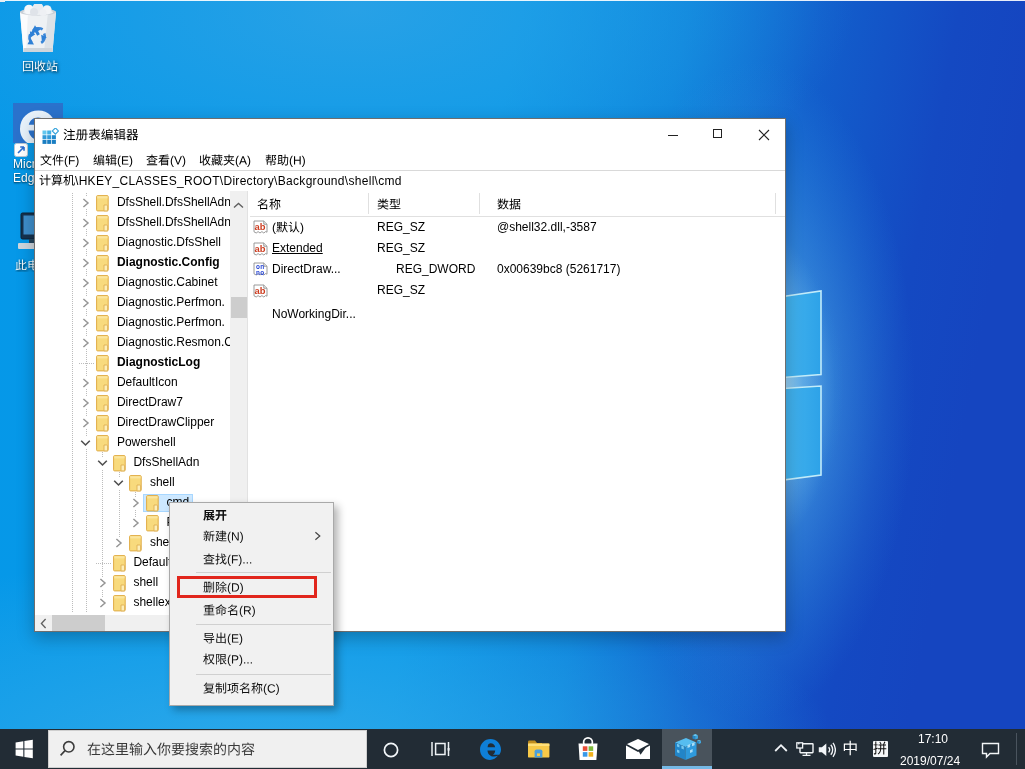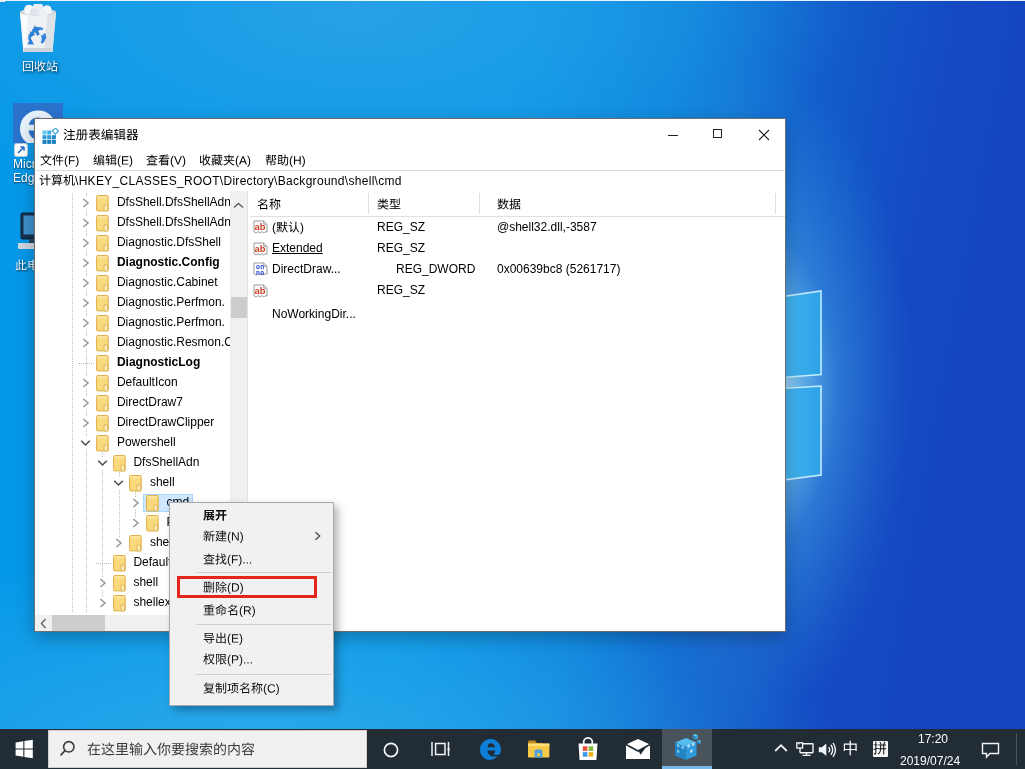--- a/index.html
+++ b/index.html
@@ -728,17 +728,17 @@
     <g fill="#fff" transform="translate(0,880) scale(1,-1)">
       <use href="#r4E2D"></use>
     </g>
   </svg>
 <div style="position:absolute;left:872.5px;top:741px;width:15px;height:15.5px;background:#f5f7f9;border-radius:1px;"></div>
 <svg style="position:absolute;left:873.0px;top:741.1px;overflow:visible;" width="14.0" height="14" viewBox="0 0 1000 1000">
     <g fill="#111" transform="translate(0,880) scale(1,-1)">
       <use href="#r62FC"></use>
     </g>
   </svg>
-<div style="position:absolute;left:900px;top:732.5px;width:66px;height:12px;color:#fff;font-size:12px;line-height:12px;text-align:center;">17:20</div>
+<div style="position:absolute;left:900px;top:732.5px;width:66px;height:12px;color:#fff;font-size:12px;line-height:12px;text-align:center;">17:10</div>
 <div style="position:absolute;left:900px;top:754.5px;width:66px;height:12px;color:#fff;font-size:12px;line-height:12px;">2019/07/24</div>
 <svg width="19" height="17" viewBox="0 0 19 17" style="position:absolute;left:981px;top:742px">
 <path d="M1.5 1.5 L17.5 1.5 L17.5 11.5 L9 11.5 L5.5 15 L5.5 11.5 L1.5 11.5 Z" fill="none" stroke="#f2f5f8" stroke-width="1.4"></path>
 </svg>
 <div style="position:absolute;left:1016px;top:733px;width:1px;height:32px;background:#4a545e;"></div>
 </body></html>

